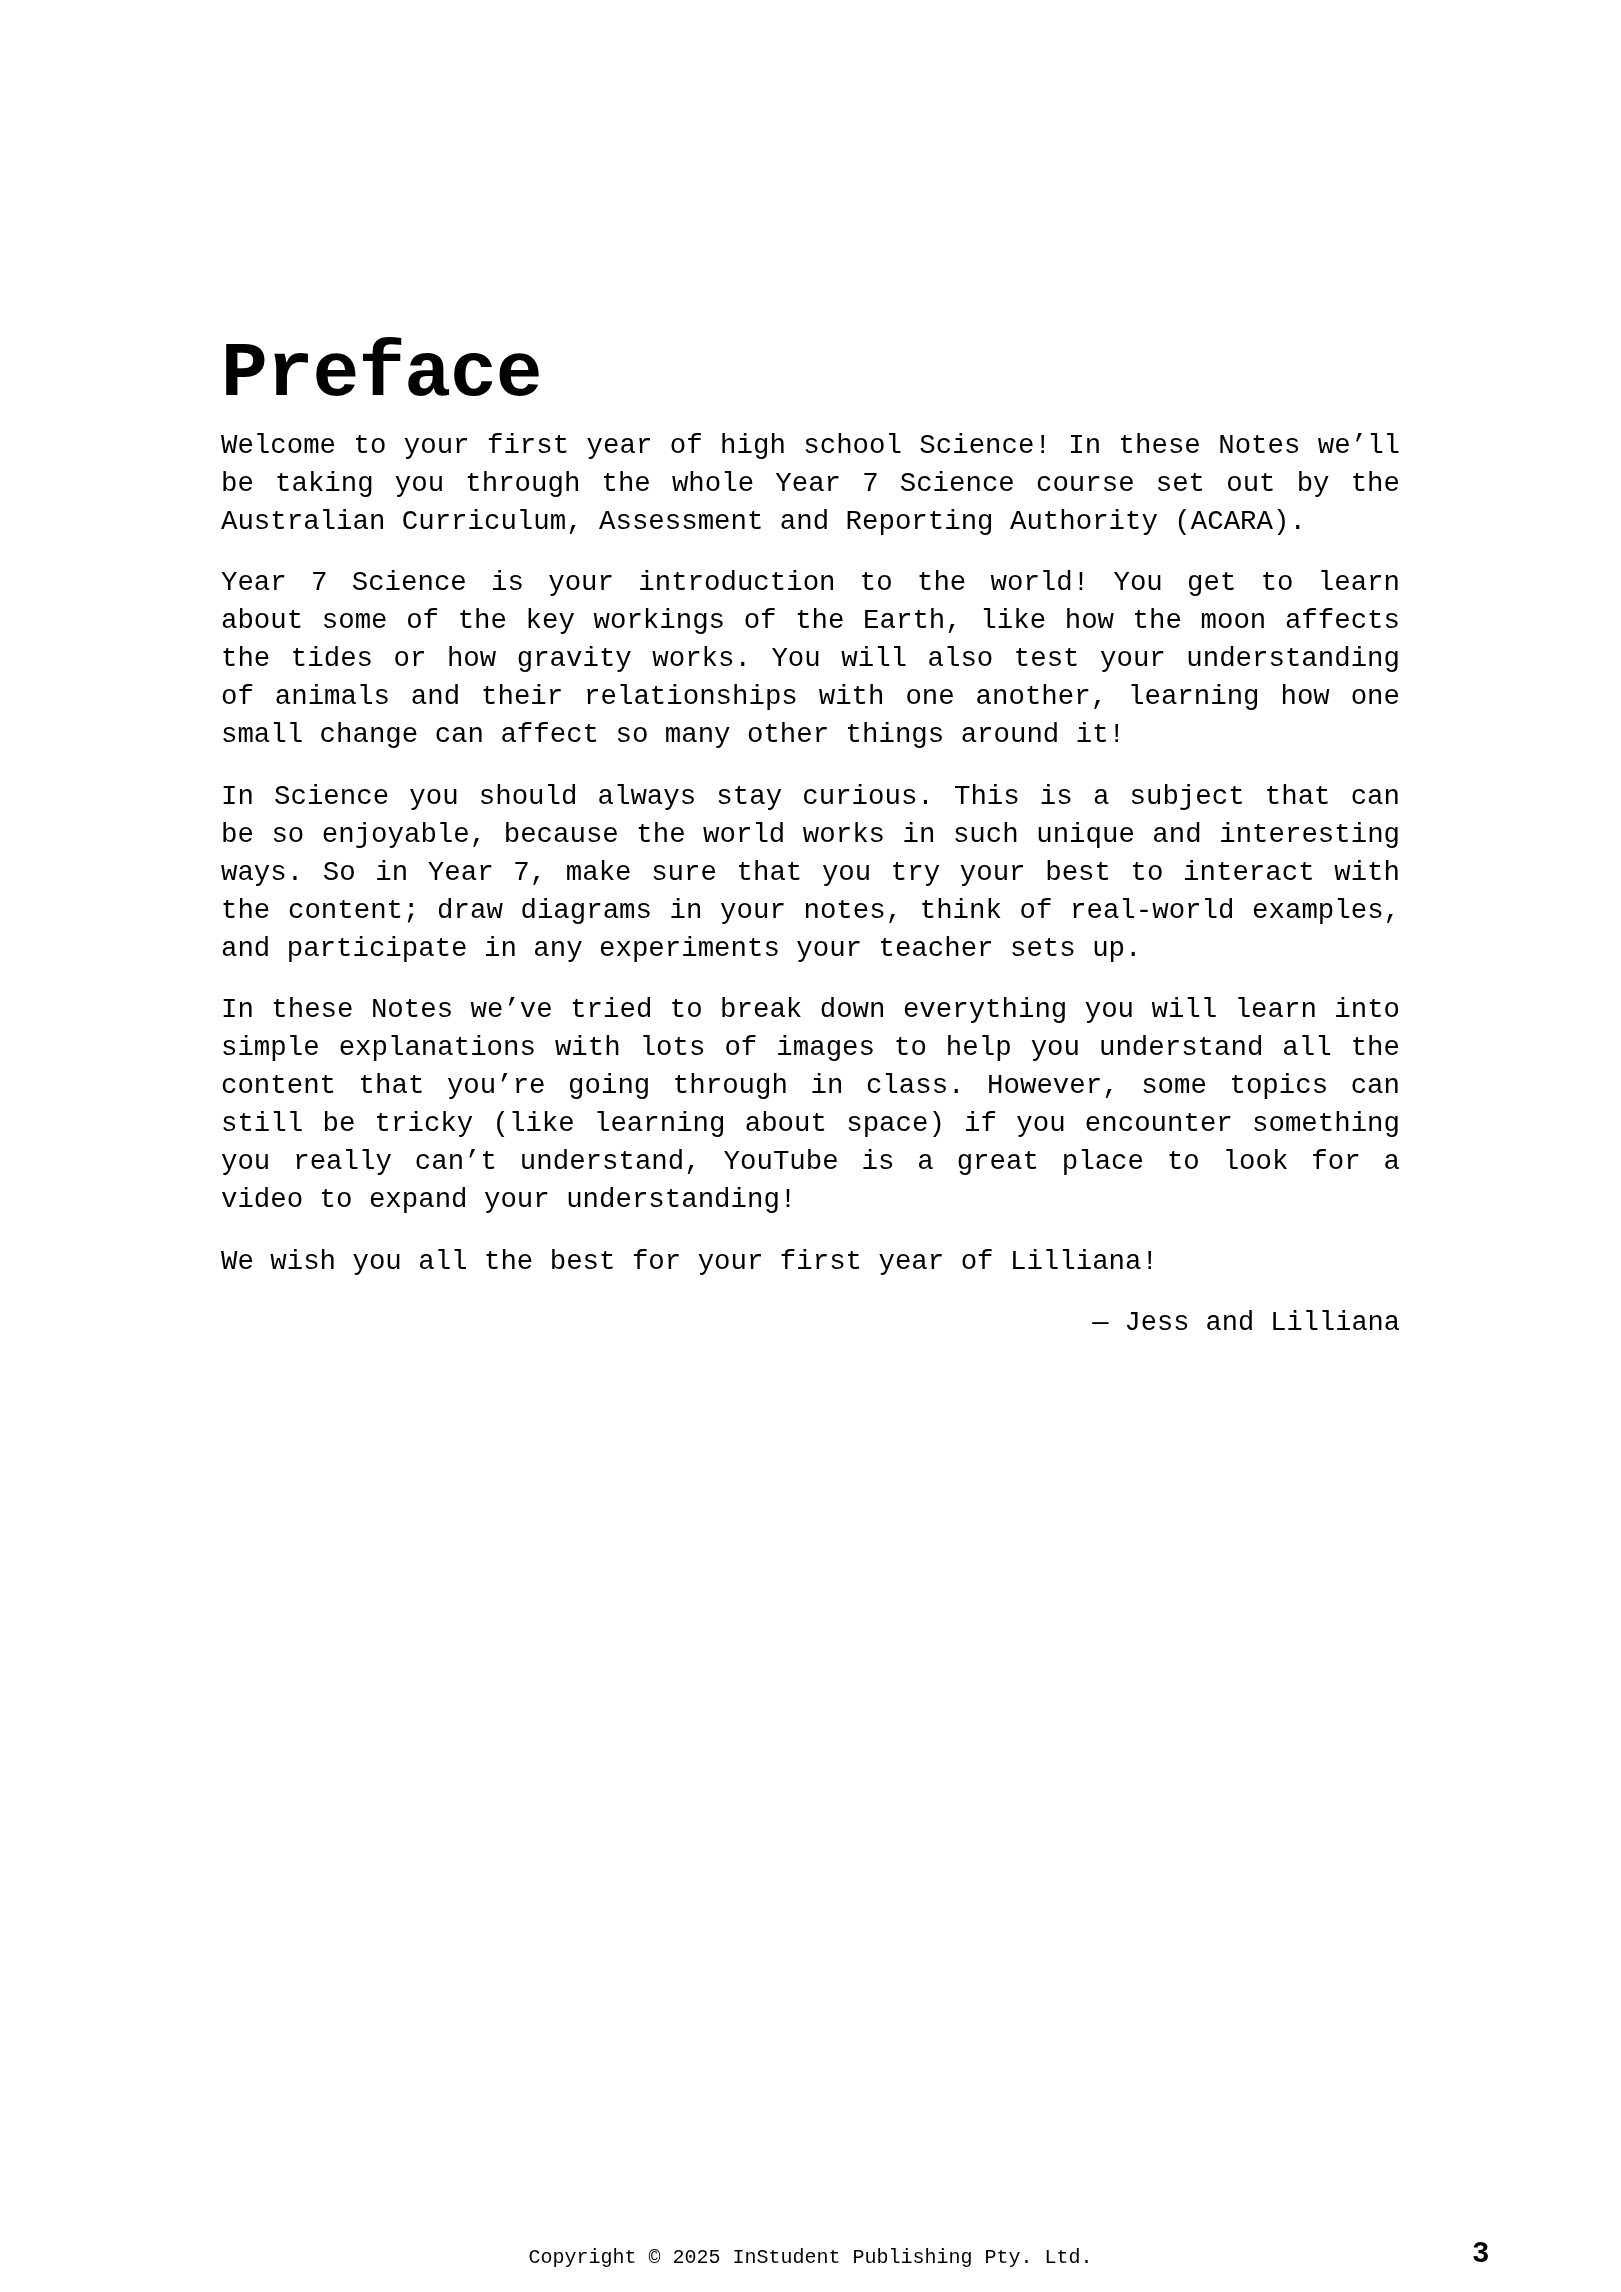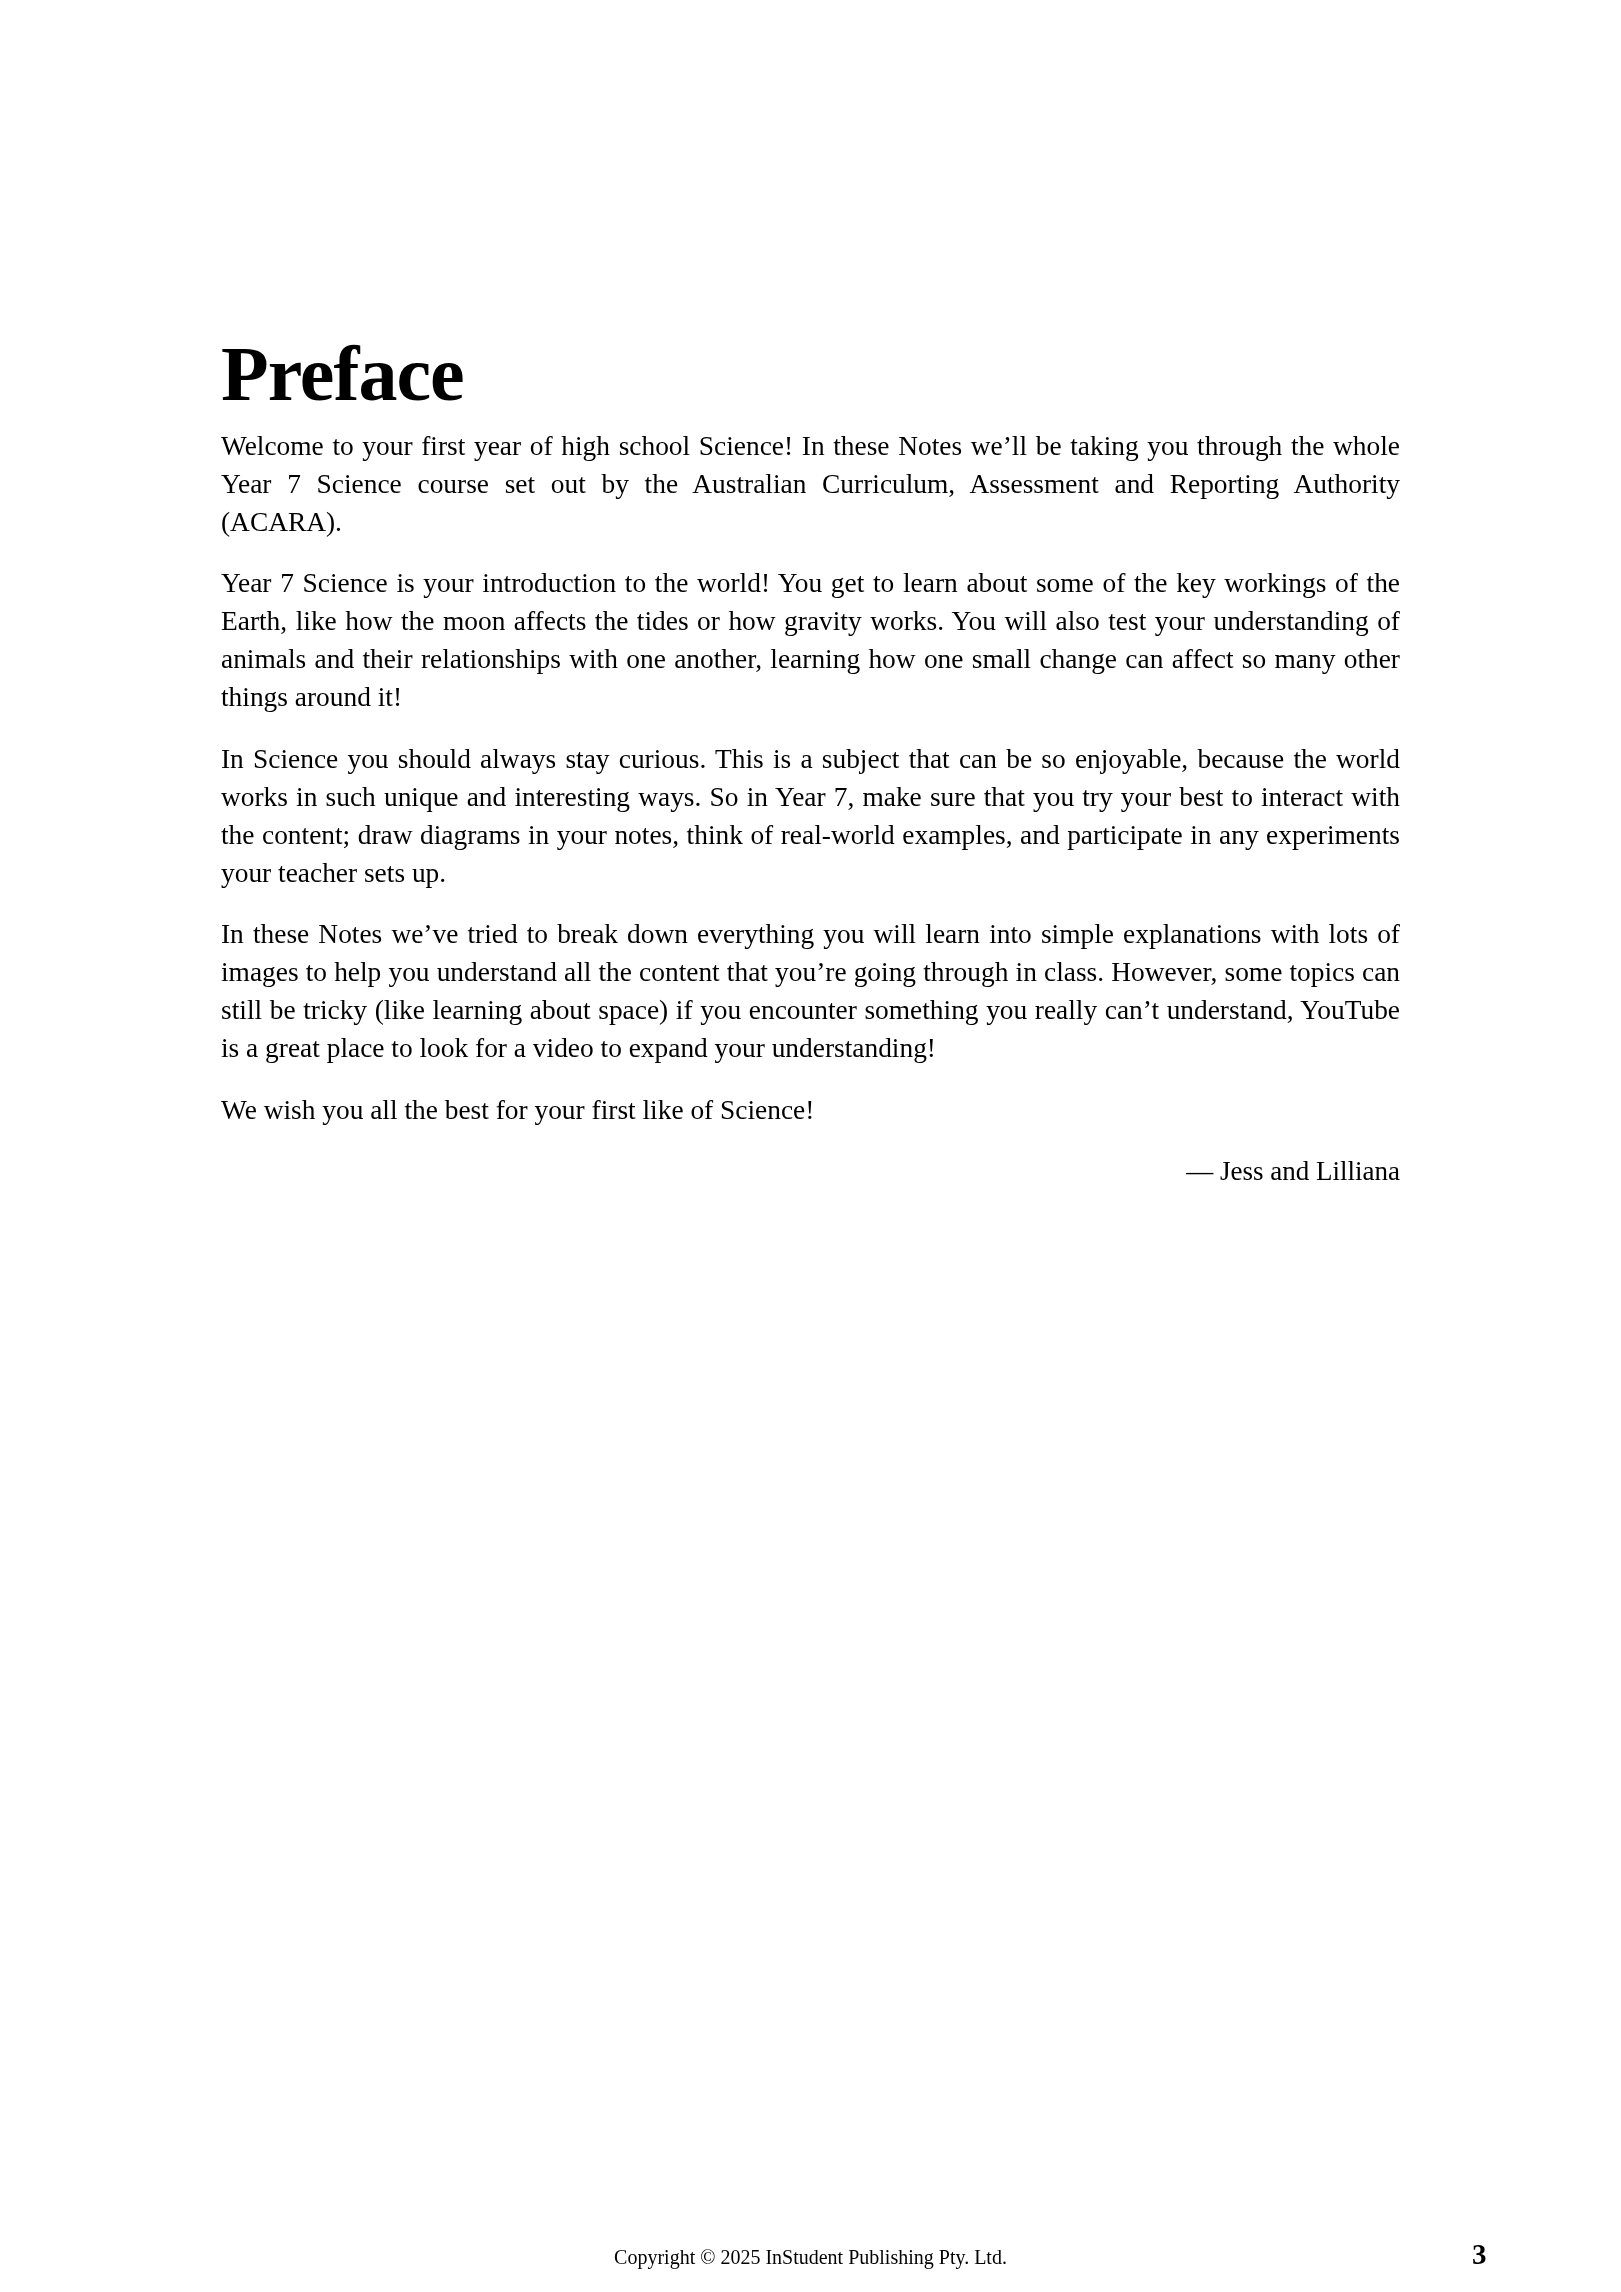--- a/index.html
+++ b/index.html
@@ -5,21 +5,21 @@
   html, body {
     margin: 0;
     padding: 0;
     background: #ffffff;
   }
   .page {
     position: relative;
     width: 1621px;
     height: 2293px;
     background: #ffffff;
-    font-family: Liberation Serif, serif;
+    font-family: Liberation Mono, monospace;
     color: #000000;
     overflow: hidden;
   }
   .content {
     position: absolute;
     left: 221px;
     top: 333px;
     width: 1179px;
   }
   .title {
@@ -68,21 +68,21 @@
     <h1 class="title">Preface</h1>
 
     <p class="para">Welcome to your first year of high school Science! In these Notes we’ll be taking you through the whole Year 7 Science course set out by the Australian Curriculum, Assessment and Reporting Authority (ACARA).</p>
 
     <p class="para">Year 7 Science is your introduction to the world!  You get to learn about some of the key workings of the Earth, like how the moon affects the tides or how gravity works. You will also test your understanding of animals and their relationships with one another, learning how one small change can affect so many other things around it!</p>
 
     <p class="para">In Science you should always stay curious.  This is a subject that can be so enjoyable, because the world works in such unique and interesting ways. So in Year 7, make sure that you try your best to interact with the content; draw diagrams in your notes, think of real-world examples, and participate in any experiments your teacher sets up.</p>
 
     <p class="para">In these Notes we’ve tried to break down everything you will learn into simple explanations with lots of images to help you understand all the content that you’re going through in class. However, some topics can still be tricky (like learning about space) if you encounter something you really can’t understand, YouTube is a great place to look for a video to expand your understanding!</p>
 
-    <p class="para">We wish you all the best for your first like of Science!</p>
+    <p class="para">We wish you all the best for your first year of Lilliana!</p>
 
     <p class="signature">— Jess and Lilliana</p>
   </main>
 
   <footer>
     <div class="footer-copyright">Copyright © 2025 InStudent Publishing Pty. Ltd.</div>
     <div class="page-number">3</div>
   </footer>
 
 </div>

